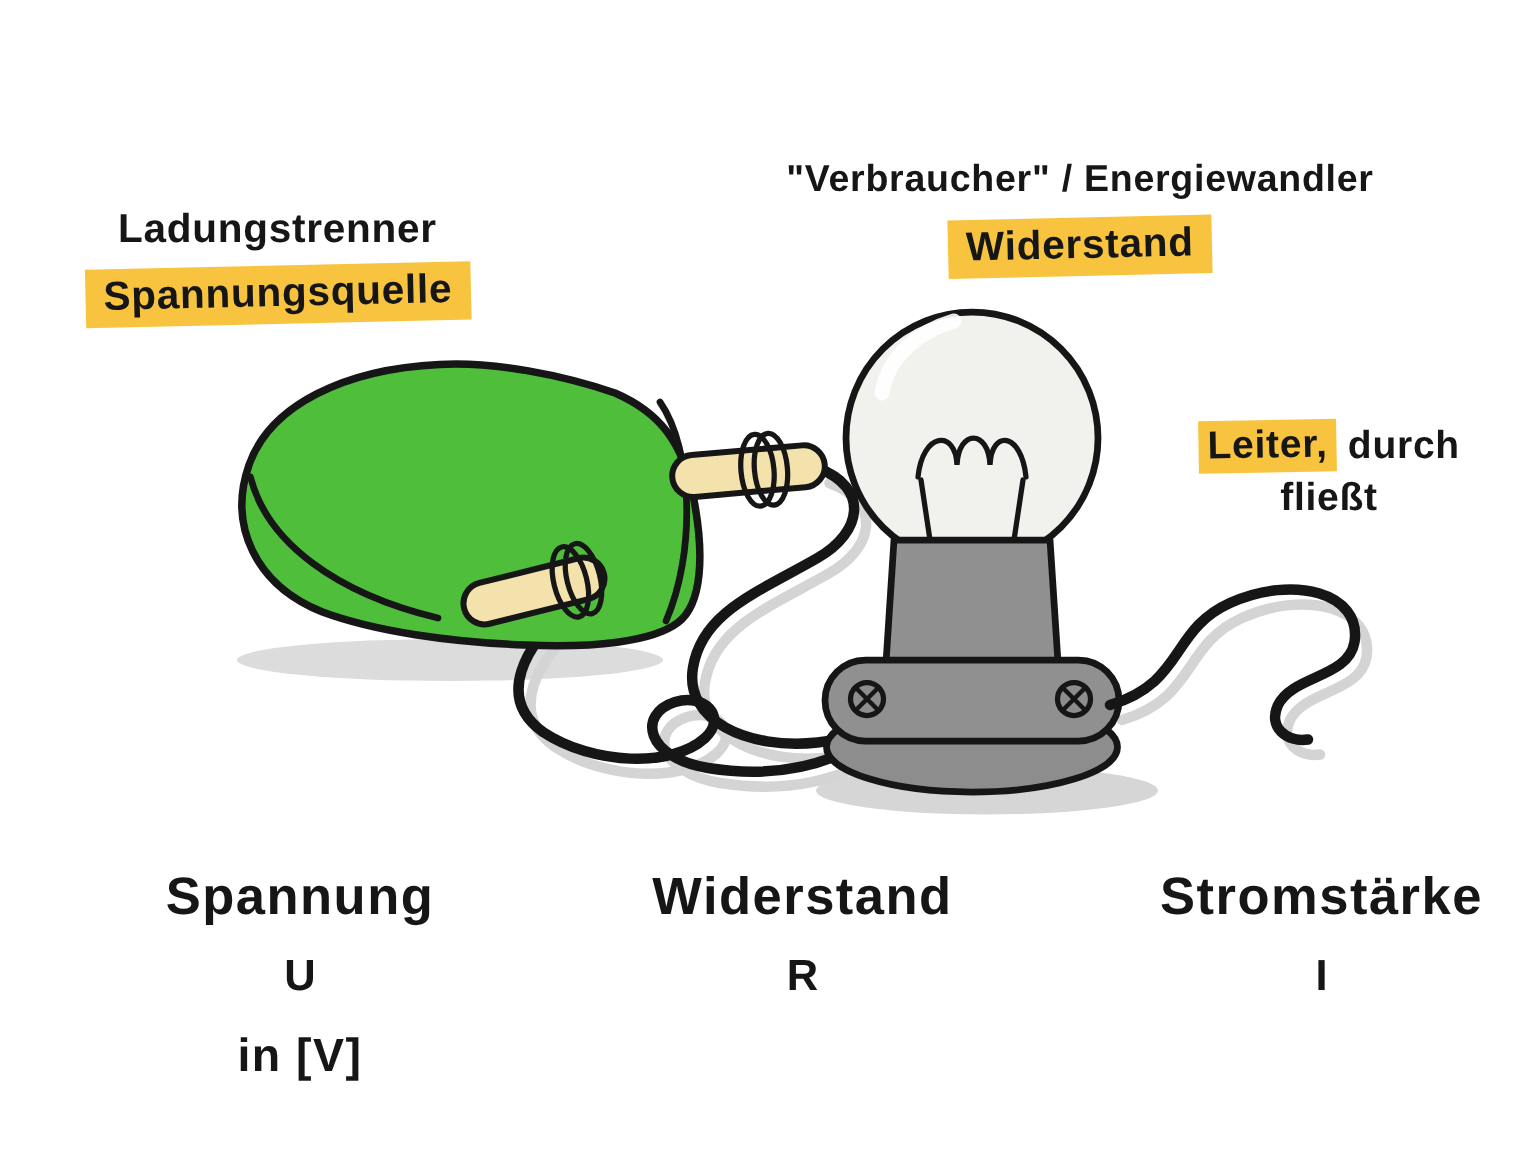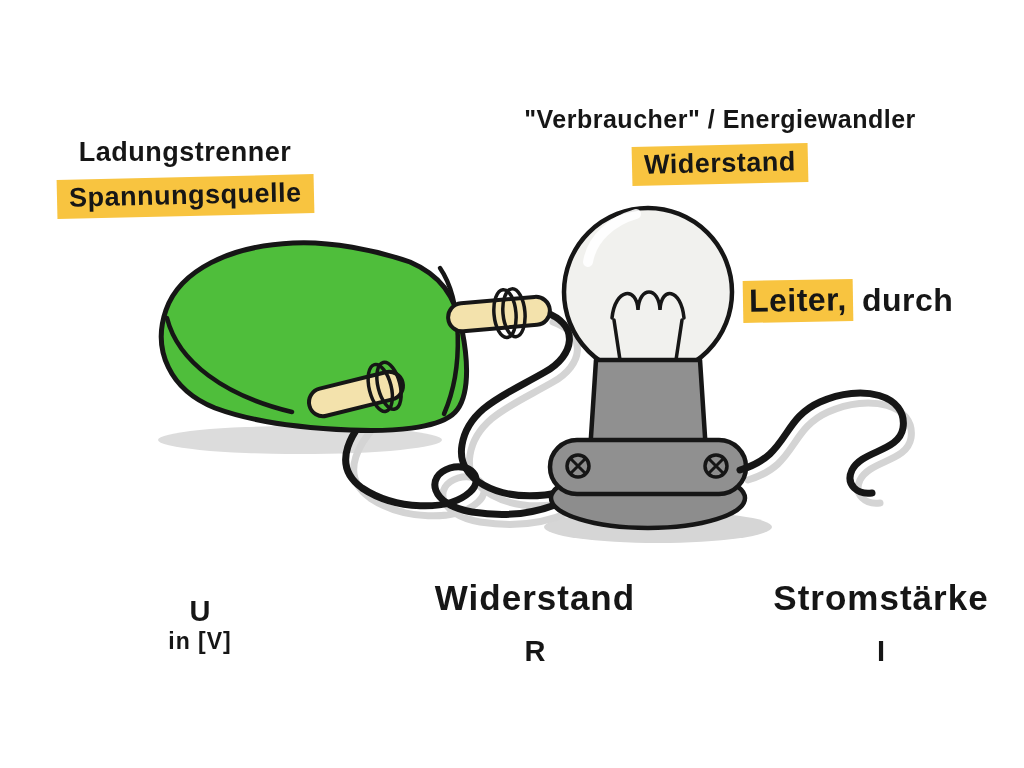--- a/index.html
+++ b/index.html
@@ -16,25 +16,25 @@
     transform:rotate(-1.3deg);
   }
   .hl-inline {
     display:inline-block; background:#F8C440; padding:0 6px 2px;
     transform:rotate(-1deg);
   }
   .consumer-label { left:460px; top:104px; width:520px; font-size:25px; }
   .consumer-label .line2 { margin-top:10px; font-size:27px; }
   .source-label { left:20px; top:136px; width:330px; font-size:27px; }
   .source-label .line2 { margin-top:7px; }
-  .conductor-label { left:722px; top:280px; width:252px; font-size:32px; line-height:1.42; }
+  .conductor-label { left:760px; top:280px; width:252px; font-size:26px; line-height:1.42; }
   .qty { position:absolute; top:578px; text-align:center; font-weight:700; }
   .qty .q-name { font-size:35px; letter-spacing:1px; }
   .qty .q-symbol { font-size:29px; margin-top:17px; }
-  .qty .q-unit { font-size:23px; letter-spacing:1px; }
+  .qty .q-unit { font-size:31px; margin-top:18px; letter-spacing:1px; }
   .qty-0 { left:55px;  width:290px; }
   .qty-1 { left:385px; width:300px; }
   .qty-2 { left:726px; width:310px; }
 </style>
 </head>
 <body>
 
 <div class="stage">
 
   <svg class="art" width="1024" height="768" viewBox="0 0 1024 768">
@@ -105,23 +105,25 @@
 
   <div class="label consumer-label">
     <div class="line">"Verbraucher" / Energiewandler</div>
     <div class="line line2">
       <span class="hl">Widerstand</span>
     </div>
   </div>
 
   <div class="label conductor-label">
     <div class="line"><span class="hl-inline">Leiter,</span><span> durch</span></div>
+    <div class="line">fließt</div>
   </div>
 
   <div class="qty qty-0">
+    <div class="q-name">Spannung</div>
     <div class="q-symbol">U</div>
     <div class="q-unit">in [V]</div>
   </div>
 
   <div class="qty qty-1">
     <div class="q-name">Widerstand</div>
     <div class="q-symbol">R</div>
   </div>
 
   <div class="qty qty-2">

